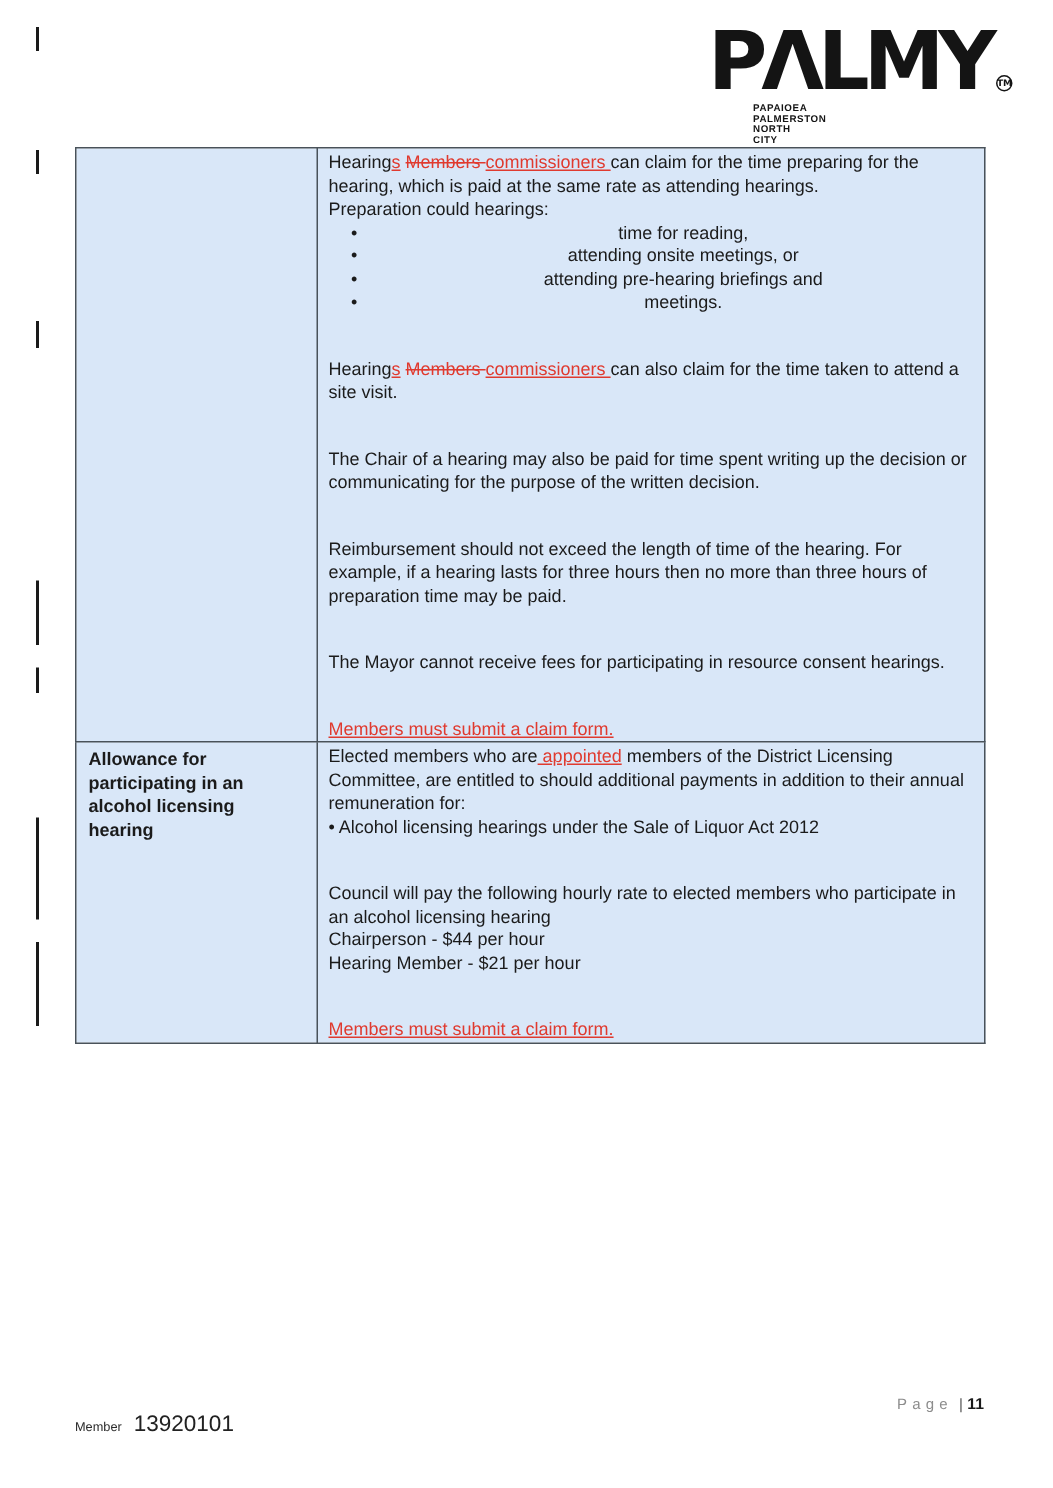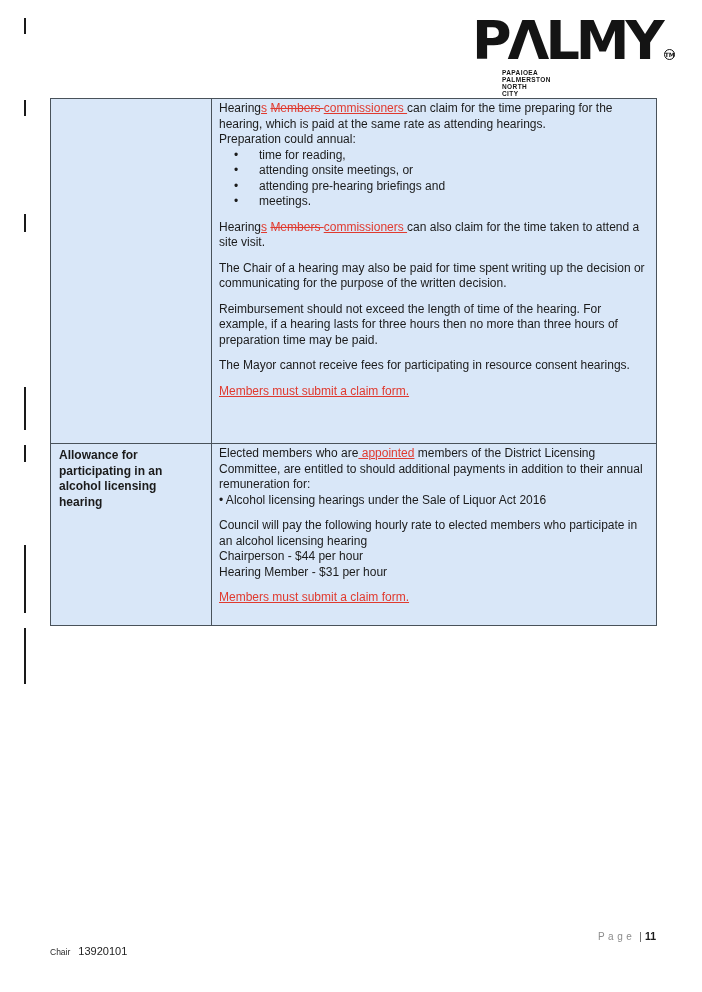--- a/index.html
+++ b/index.html
@@ -83,29 +83,30 @@
     padding: 4px 14px 0 8px;
   }
   td.content-cell {
     width: 445px;
     padding: 2px 4px 0 7px;
   }
   tr.row-1 { height: 345px; }
   tr.row-2 { height: 182px; }
 
   .content-cell p { margin: 0; }
-  .content-cell .gap { margin-top: 10px; }
+  .content-cell .gap { margin-top: 29px; }
 
   .content-cell ul {
     list-style: none;
     margin: 0; padding: 0;
   }
   .content-cell li {
     position: relative;
     padding-left: 40px;
+    text-align: center;
   }
   .content-cell li::before {
     content: "\2022";
     position: absolute;
     left: 15px;
     top: 0;
   }
 
   .run-ins {
     color: var(--tracked-change-red, #e03a2f);
@@ -121,21 +122,21 @@
     position: absolute;
     left: 50px;
     top: 941px;
     white-space: nowrap;
   }
   .doc-ref-label {
     font-size: 8.5px;
     color: #2a2a2a;
   }
   .doc-ref-number {
-    font-size: 11px;
+    font-size: 15px;
     color: #222222;
     margin-left: 8px;
   }
   .page-indicator {
     position: absolute;
     right: 46px;
     top: 930px;
     white-space: nowrap;
     font-size: 10px;
   }
@@ -175,50 +176,50 @@
       <div>CITY</div>
     </div>
   </header>
 
   <table class="content-table">
     <tbody>
         <tr class="row-1">
       <td class="label-cell"></td>
       <td class="content-cell">
             <p><span>Hearing</span><span class="run-ins">s</span><span> </span><span class="run-del">Members </span><span class="run-ins">commissioners </span><span>can claim for the time preparing for the hearing, which is paid at the same rate as attending hearings.</span></p>
-            <p><span>Preparation could annual:</span></p>
+            <p><span>Preparation could hearings:</span></p>
             <ul>
               <li>time for reading,</li>
               <li>attending onsite meetings, or</li>
               <li>attending pre-hearing briefings and</li>
               <li>meetings.</li>
             </ul>
             <p class="gap"><span>Hearing</span><span class="run-ins">s</span><span> </span><span class="run-del">Members </span><span class="run-ins">commissioners </span><span>can also claim for the time taken to attend a site visit.</span></p>
             <p class="gap"><span>The Chair of a hearing may also be paid for time spent writing up the decision or communicating for the purpose of the written decision.</span></p>
             <p class="gap"><span>Reimbursement should not exceed the length of time of the hearing. For example, if a hearing lasts for three hours then no more than three hours of preparation time may be paid.</span></p>
             <p class="gap"><span>The Mayor cannot receive fees for participating in resource consent hearings.</span></p>
             <p class="gap"><span class="run-ins">Members must submit a claim form.</span></p>
           </td>
     </tr>
     <tr class="row-2">
       <td class="label-cell">Allowance for participating in an alcohol licensing hearing</td>
       <td class="content-cell">
             <p><span>Elected members who are</span><span class="run-ins"> appointed</span><span> members of the District Licensing Committee, are entitled to should additional payments in addition to their annual remuneration for:</span></p>
-            <p><span>• Alcohol licensing hearings under the Sale of Liquor Act 2016</span></p>
+            <p><span>• Alcohol licensing hearings under the Sale of Liquor Act 2012</span></p>
             <p class="gap"><span>Council will pay the following hourly rate to elected members who participate in an alcohol licensing hearing</span></p>
             <p><span>Chairperson - $44 per hour</span></p>
-            <p><span>Hearing Member - $31 per hour</span></p>
+            <p><span>Hearing Member - $21 per hour</span></p>
             <p class="gap"><span class="run-ins">Members must submit a claim form.</span></p>
           </td>
     </tr>
   </tbody>
     </table>
 
   <footer>
     <div class="doc-reference">
-      <span class="doc-ref-label">Chair</span><span class="doc-ref-number">13920101</span>
+      <span class="doc-ref-label">Member</span><span class="doc-ref-number">13920101</span>
     </div>
     <div class="page-indicator">
       <span class="page-word">Page</span><span class="page-sep">|</span><span class="page-number">11</span>
     </div>
   </footer>
 
 </div>
 
 </body></html>

